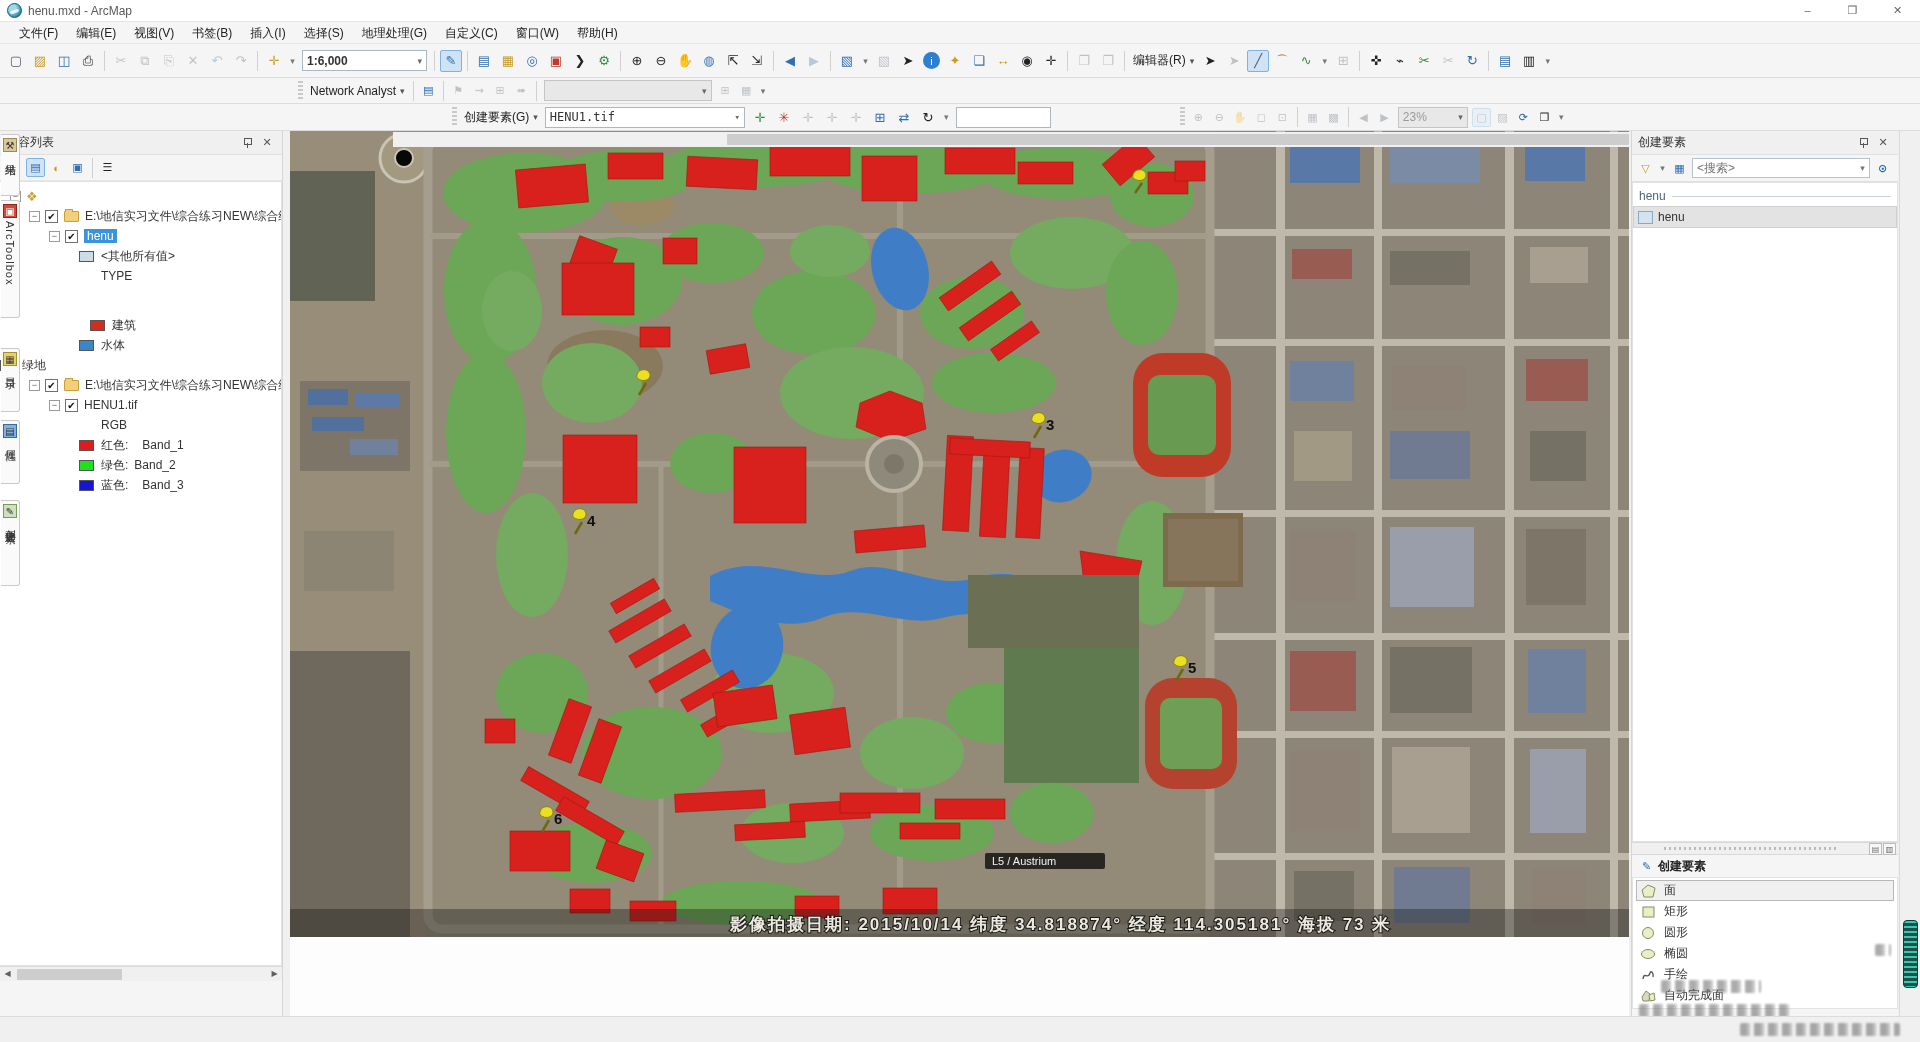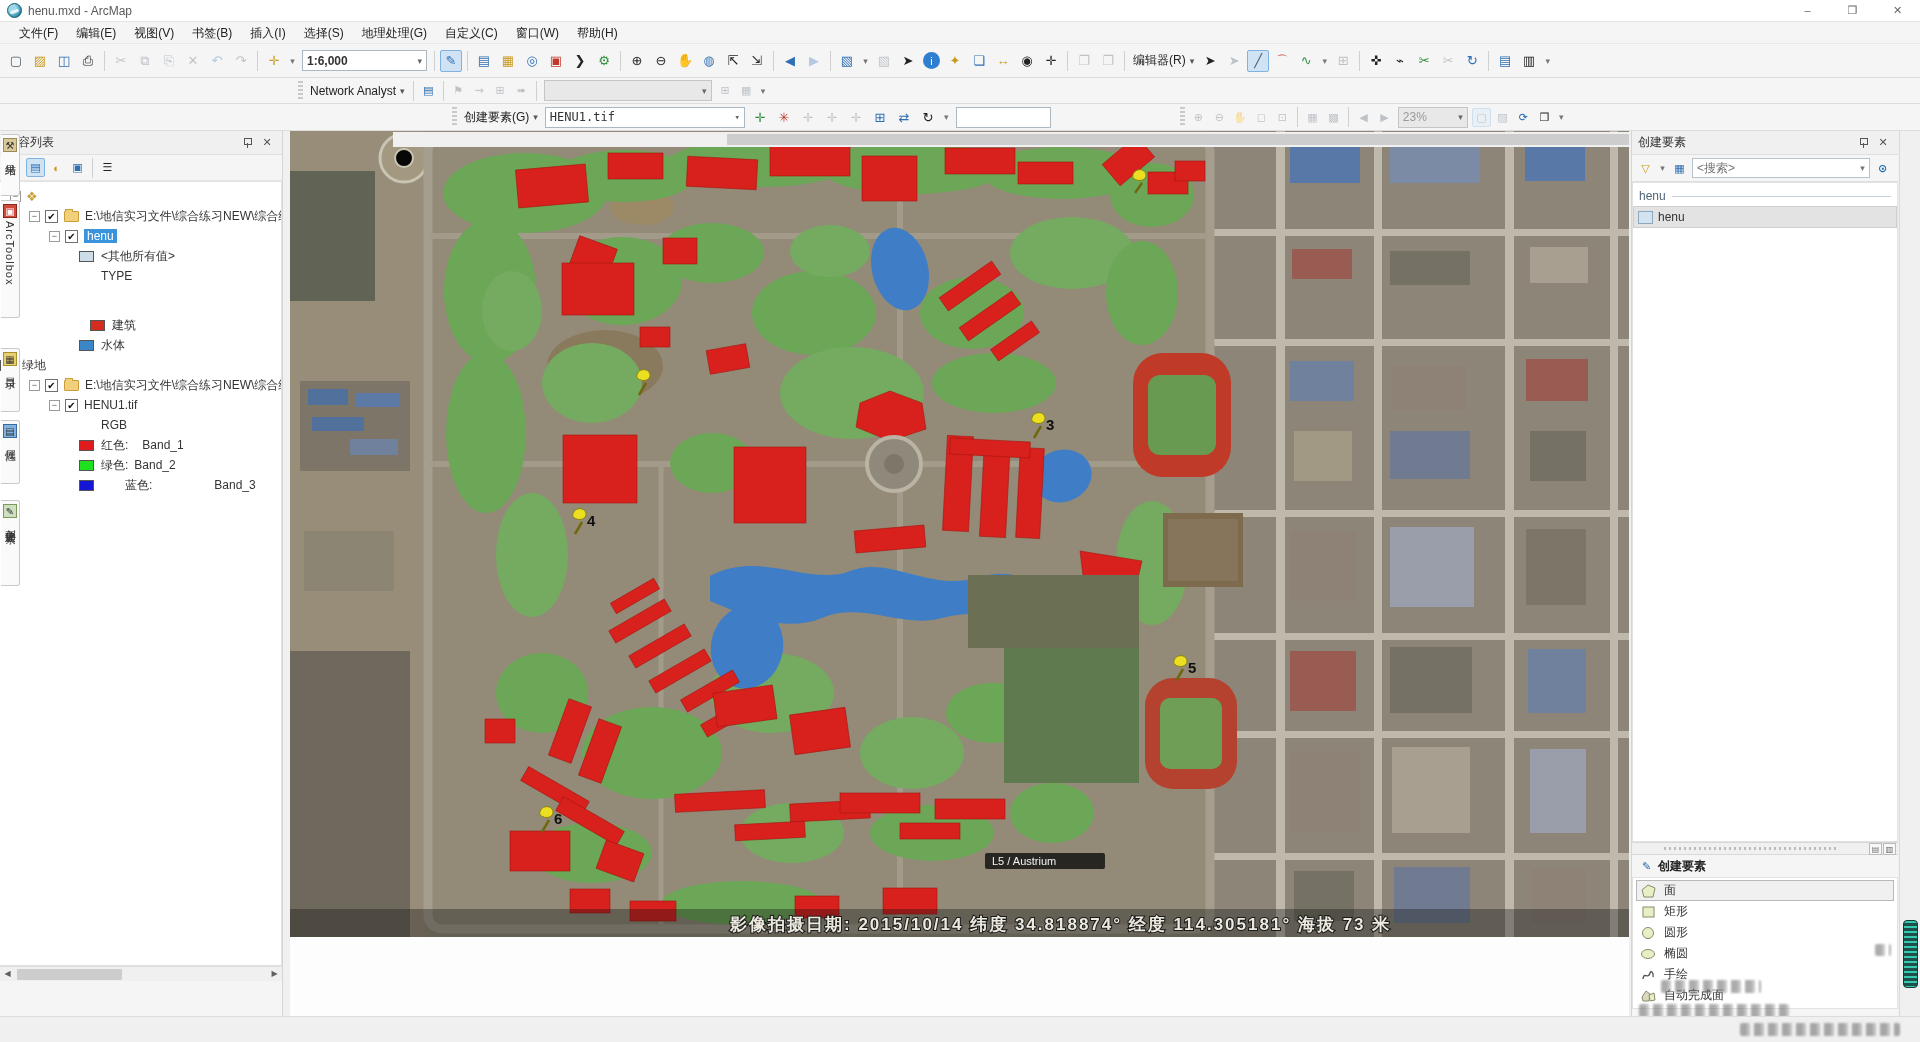--- a/index.html
+++ b/index.html
@@ -372,21 +372,21 @@
       <span>红色:</span>
       <span style="width:14px;"></span>
       <span>Band_1</span>
     </div>
     <div class="trow" style="padding-left:79px;">
       <span class="swatch" style="background:#1ee01e;"></span>
       <span>绿色:</span>
       <span style="width:6px;"></span>
       <span>Band_2</span>
     </div>
-    <div class="trow" style="padding-left:79px;gap:24px;">
+    <div class="trow" style="padding-left:79px;">
       <span class="swatch" style="background:#1515d6;"></span>
       <span>蓝色:</span>
       <span style="width:14px;"></span>
       <span>Band_3</span>
     </div>
   </div>
   <div class="toc-hscroll">
     <span class="scroll-arrow">◀</span>
     <span class="scroll-thumb" style="width:105px;margin-left:2px;"></span>
     <span class="scroll-arrow" style="margin-left:auto;">▶</span>

